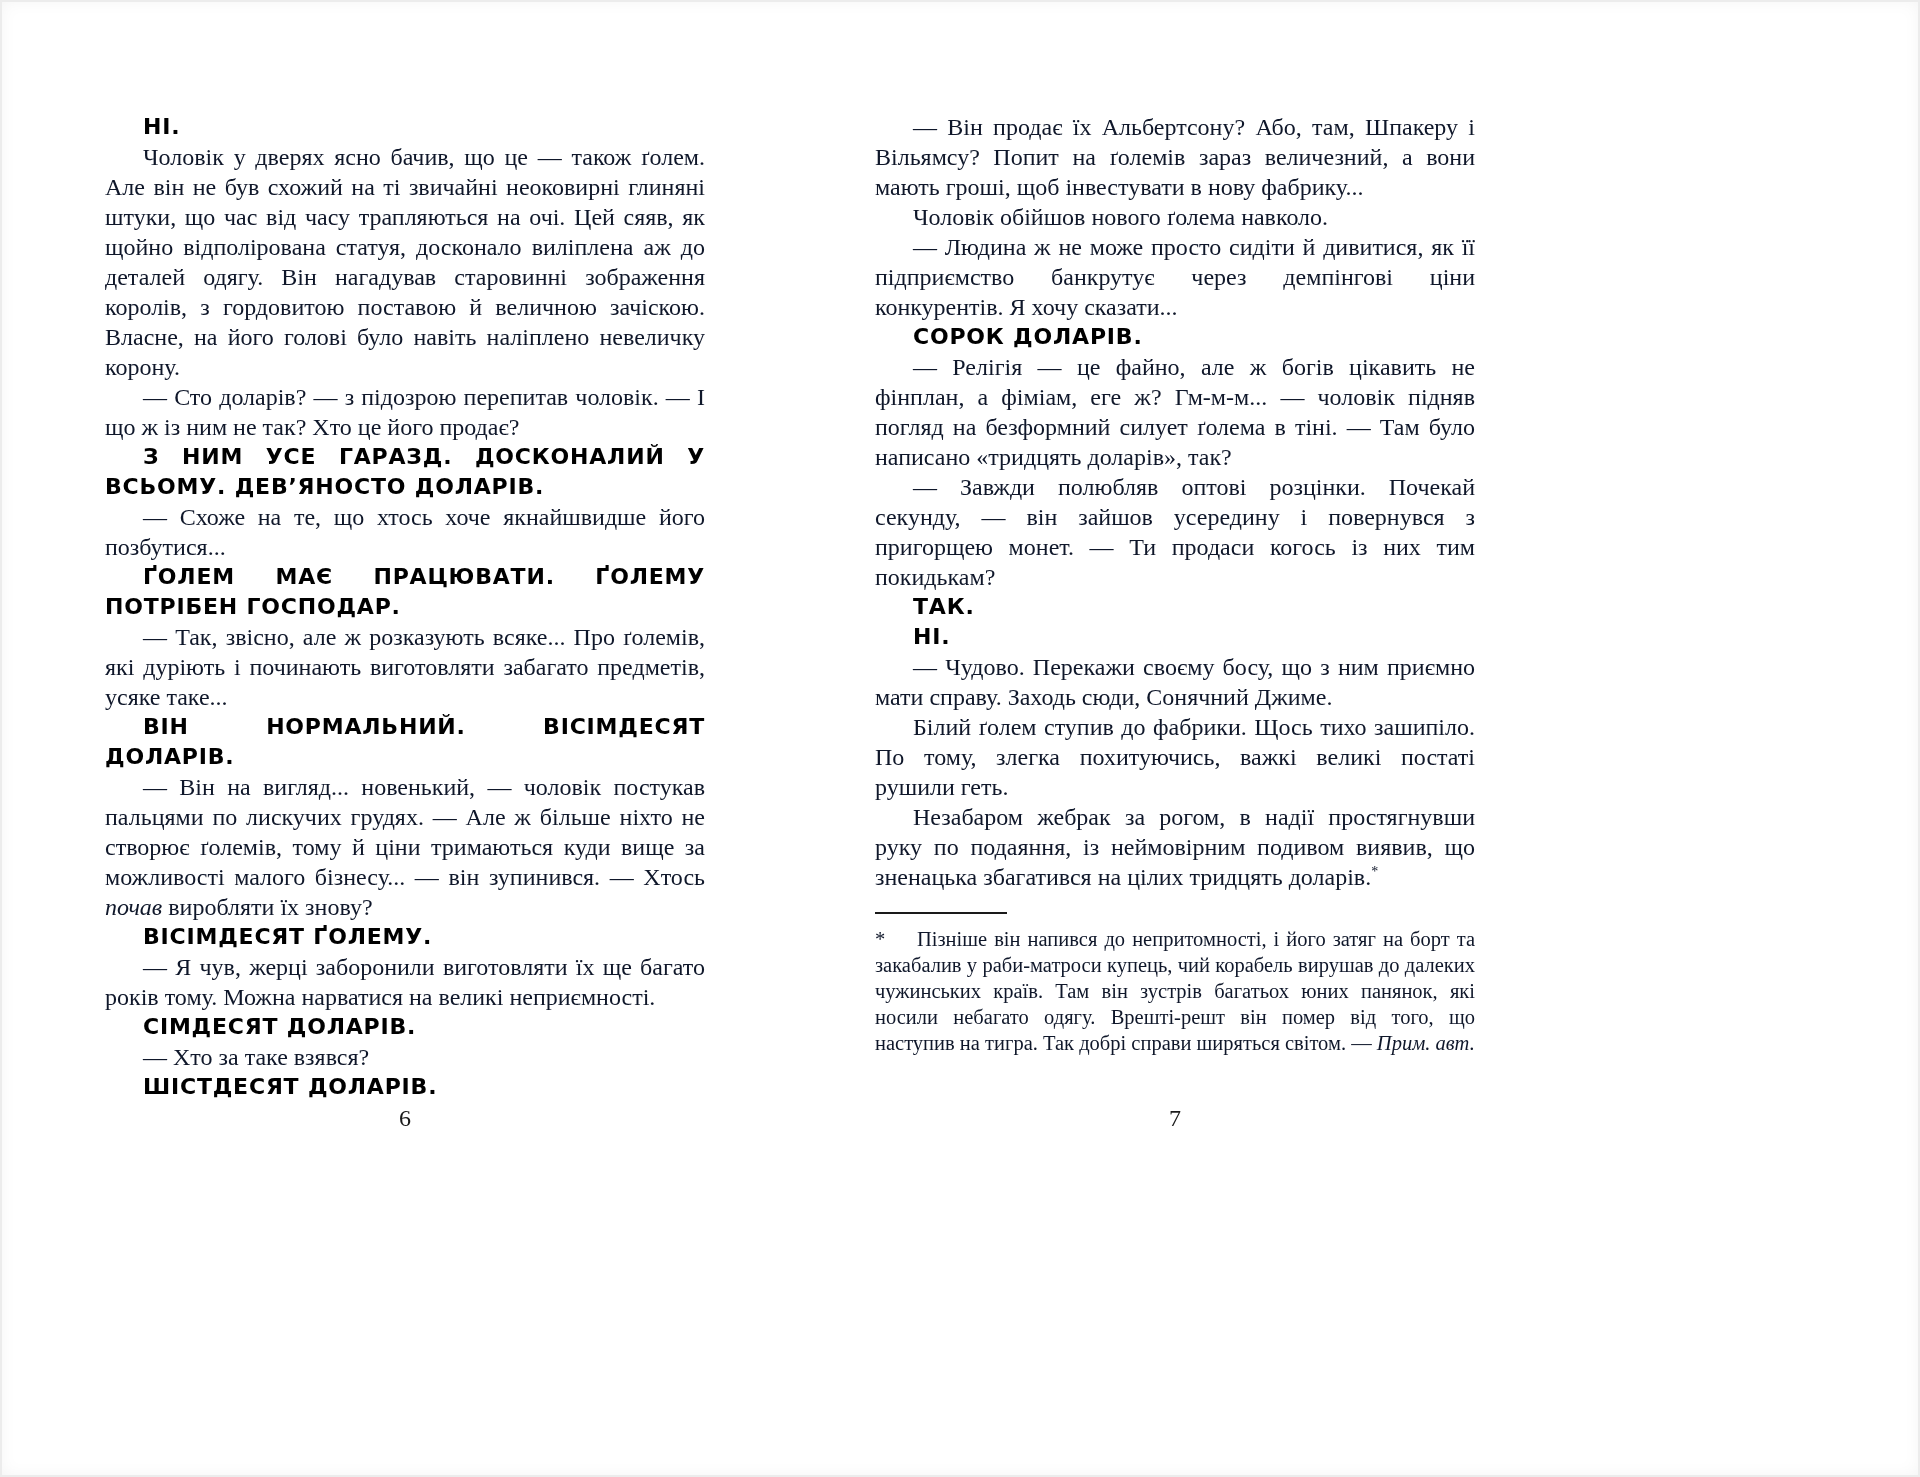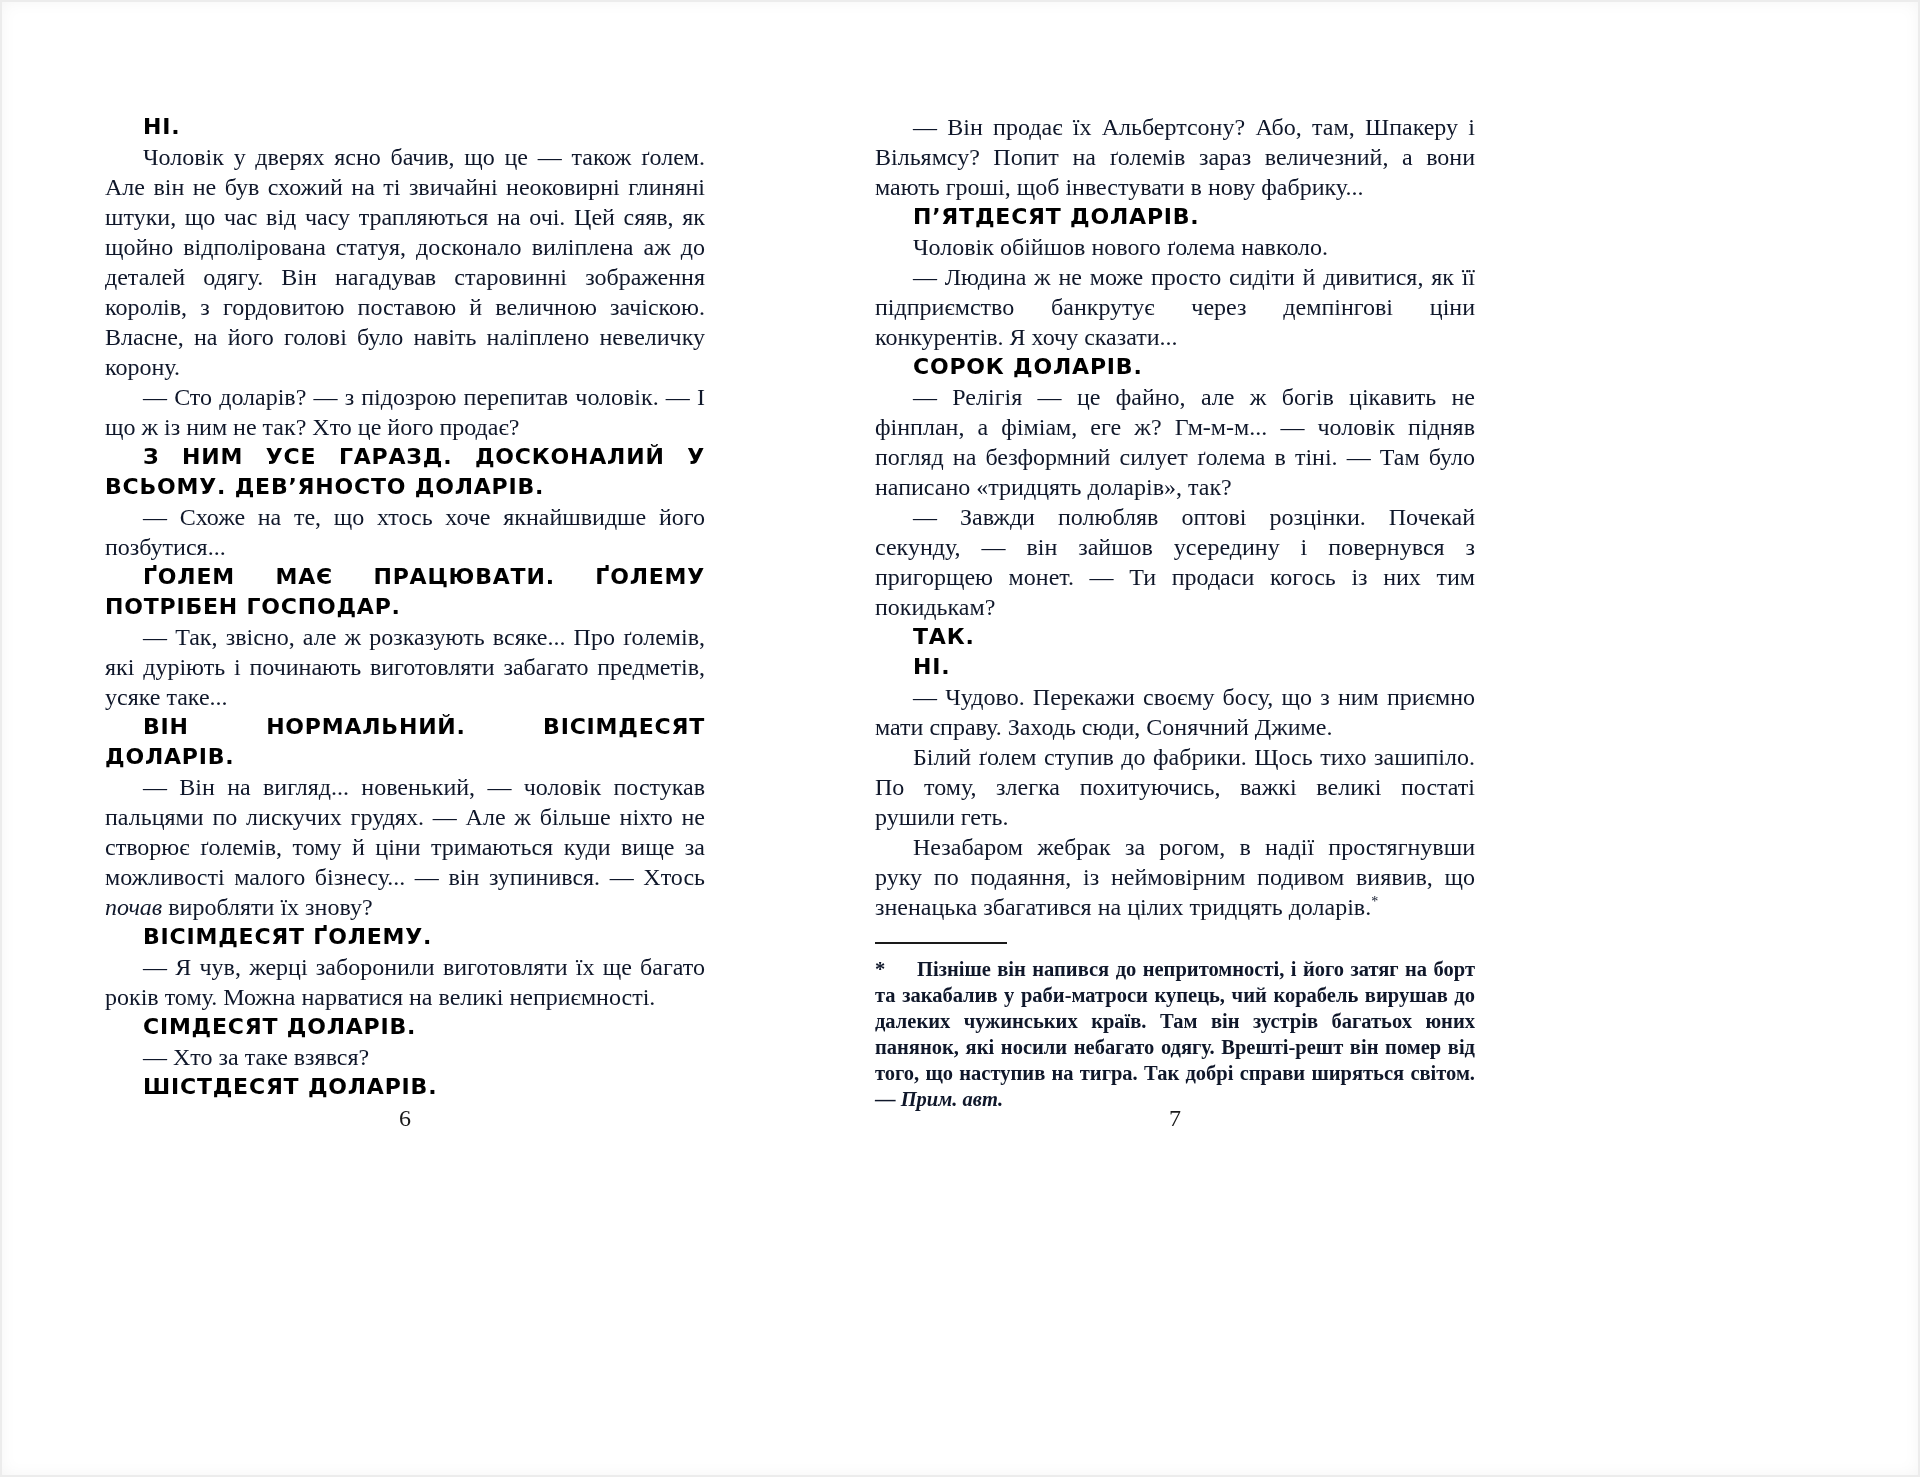--- a/index.html
+++ b/index.html
@@ -51,21 +51,20 @@
   .footnote-rule {
     width: 132px;
     height: 0;
     border-top: 2px solid #1a1a1a;
     margin: 20px 0 12px 0;
   }
   .para.footnote {
     font-size: 20.5px;
     line-height: 26px;
     text-indent: 0;
-    font-weight: bold;
   }
   .fn-marker {
     display: inline-block;
     width: 42px;
     text-indent: 0;
   }
   .page-number {
     position: absolute;
     bottom: 0;
     left: 0;
@@ -97,21 +96,20 @@
         <p class="para golem">СІМДЕСЯТ ДОЛАРІВ.</p>
         <p class="para body">— Хто за таке взявся?</p>
         <p class="para golem">ШІСТДЕСЯТ ДОЛАРІВ.</p>
       </div>
     <div class="page-number">6</div>
   </div>
 
   <div class="page page-right">
     <div class="page-content">
         <p class="para body">— Він продає їх Альбертсону? Або, там, Шпакеру і Вільямсу? Попит на ґолемів зараз величезний, а вони мають гроші, щоб інвестувати в нову фабрику...</p>
-        <p class="para golem">П’ЯТДЕСЯТ ДОЛАРІВ.</p>
         <p class="para body">Чоловік обійшов нового ґолема навколо.</p>
         <p class="para body">— Людина ж не може просто сидіти й дивитися, як її підприємство банкрутує через демпінгові ціни конкурентів. Я хочу сказати...</p>
         <p class="para golem">СОРОК ДОЛАРІВ.</p>
         <p class="para body">— Релігія — це файно, але ж богів цікавить не фінплан, а фіміам, еге ж? Гм-м-м... — чоловік підняв погляд на безформний силует ґолема в тіні. — Там було написано «тридцять доларів», так?</p>
         <p class="para body">— Завжди полюбляв оптові розцінки. Почекай секунду, — він зайшов усередину і повернувся з пригорщею монет. — Ти продаси когось із них тим покидькам?</p>
         <p class="para golem">ТАК.</p>
         <p class="para golem">НІ.</p>
         <p class="para body">— Чудово. Перекажи своєму босу, що з ним приємно мати справу. Заходь сюди, Сонячний Джиме.</p>
         <p class="para body">Білий ґолем ступив до фабрики. Щось тихо зашипіло. По тому, злегка похитуючись, важкі великі постаті рушили геть.</p>
         <p class="para body">Незабаром жебрак за рогом, в надії простягнувши руку по подаяння, із неймовірним подивом виявив, що зненацька збагатився на цілих тридцять доларів.<sup>*</sup></p>

